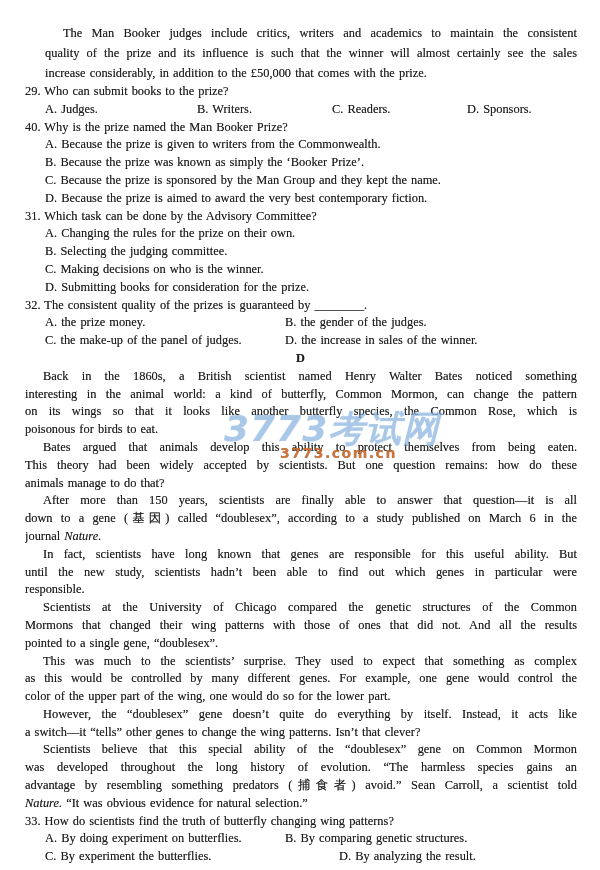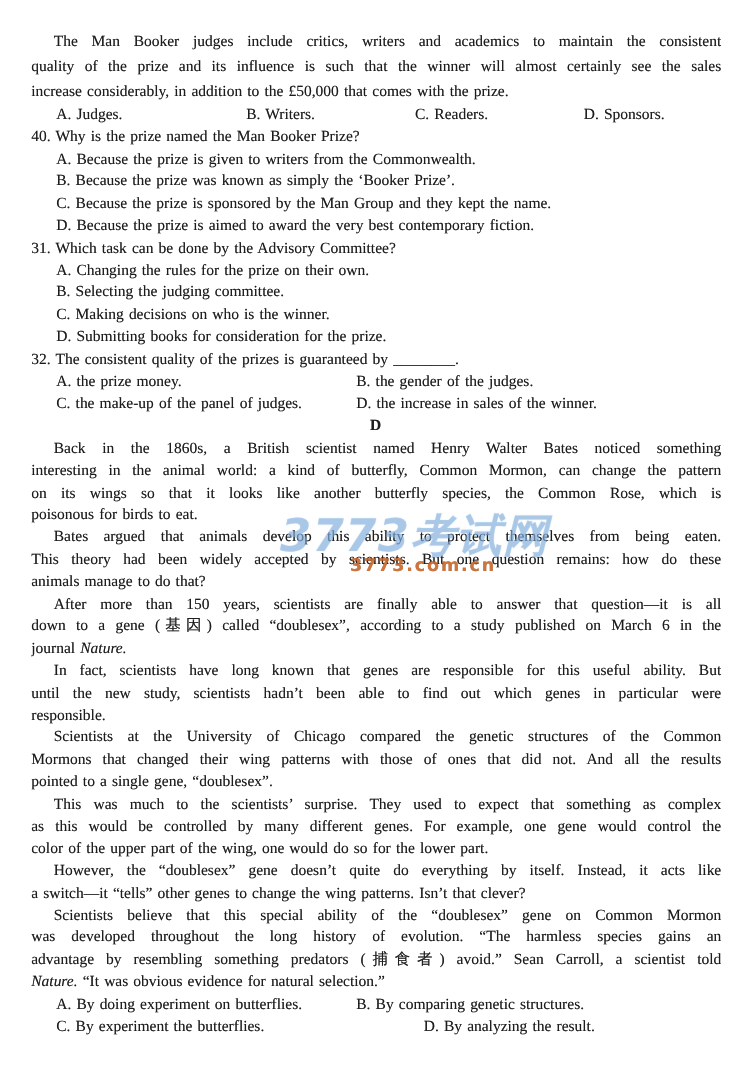--- a/index.html
+++ b/index.html
@@ -5,21 +5,21 @@
   html,body{margin:0;padding:0;background:#ffffff;}
   body{width:600px;height:870px;}
   .page{
     position:relative;width:600px;height:870px;overflow:hidden;box-sizing:border-box;
     padding:23px 23px 0 25px;background:#ffffff;
     font-family:"Liberation Serif","DejaVu Serif",serif;
     font-size:12.4px;color:#1d1d1d;word-spacing:1px;
     text-shadow:0 0 .5px rgba(25,25,25,.55);
   }
   .ln{height:17.8px;line-height:17.8px;overflow:hidden;text-align:left;white-space:nowrap;}
-  .lh20{height:20px;line-height:20px;}
+  .lh20{height:20px;line-height:20px;margin-left:20px;}
   .j{text-align:justify;text-align-last:justify;white-space:normal;}
   .ind{text-indent:18px;}
   .opt{padding-left:20px;}
   .row{position:relative;}
   .row span{position:absolute;top:0;white-space:nowrap;}
   .c1{left:20px;}.c2{left:172px;}.c3{left:307px;}.c4{left:442px;}
   .cb{left:260px;}.cd33{left:270px;margin-left:44px;}
   .heading{text-align:center;font-weight:700;letter-spacing:1px;}
   .it{font-style:italic;margin-top:28px;}
   .wm-brand{
@@ -43,20 +43,21 @@
 </style>
 </head>
 <body>
 
 <div class="page">
 
   <div class="ln lh20 ind j">The Man Booker judges include critics, writers and academics to maintain the consistent</div>
   <div class="ln lh20 j">quality of the prize and its influence is such that the winner will almost certainly see the sales</div>
   <div class="ln lh20">increase considerably, in addition to the £50,000 that comes with the prize.</div>
 
+  <div class="ln">29. Who can submit books to the prize?</div>
   <div class="ln row">
     <span class="c1">A. Judges.</span>
     <span class="c2">B. Writers.</span>
     <span class="c3">C. Readers.</span>
     <span class="c4">D. Sponsors.</span>
   </div>
 
   <div class="ln">40. Why is the prize named the Man Booker Prize?</div>
   <div class="ln opt">A. Because the prize is given to writers from the Commonwealth.</div>
   <div class="ln opt">B. Because the prize was known as simply the ‘Booker Prize’.</div>
@@ -111,20 +112,21 @@
   <div class="ln ind j">However, the “doublesex” gene doesn’t quite do everything by itself. Instead, it acts like</div>
   <div class="ln">a switch—it “tells” other genes to change the wing patterns. Isn’t that clever?</div>
 
   <div class="ln ind j">Scientists believe that this special ability of the “doublesex” gene on Common Mormon</div>
   <div class="ln j">was developed throughout the long history of evolution. “The harmless species gains an</div>
   <div class="ln j">advantage by resembling something predators (捕食者) avoid.” Sean Carroll, a scientist told</div>
   <div class="ln">
     <span class="it">Nature.</span><span> “It was obvious evidence for natural selection.”</span>
   </div>
 
+  <div class="ln">33. How do scientists find the truth of butterfly changing wing patterns?</div>
   <div class="ln row">
     <span class="c1">A. By doing experiment on butterflies.</span>
     <span class="cb">B. By comparing genetic structures.</span>
   </div>
   <div class="ln row">
     <span class="c1">C. By experiment the butterflies.</span>
     <span class="cd33">D. By analyzing the result.</span>
   </div>
 
   <div class="wm-brand">3773考试网</div>

